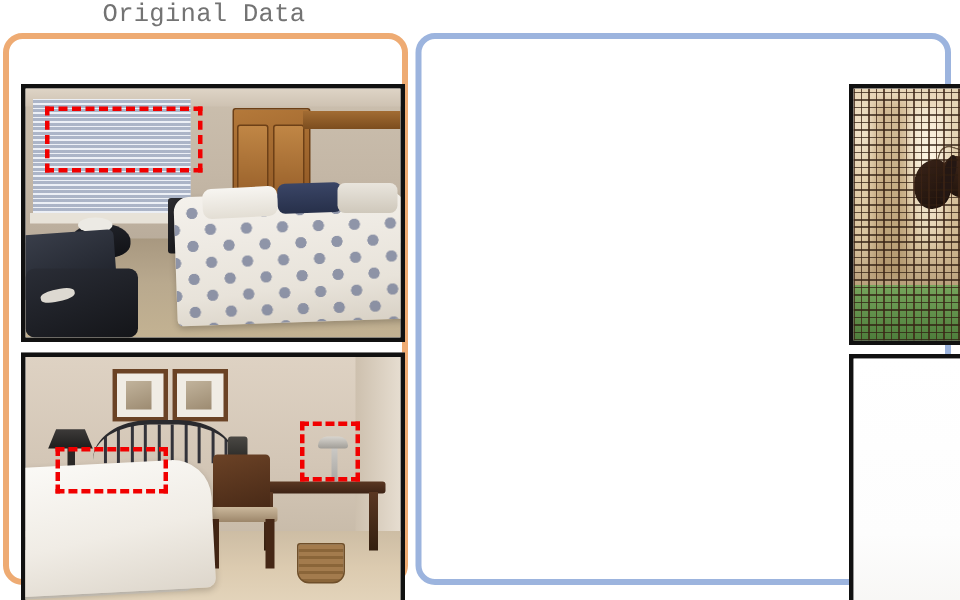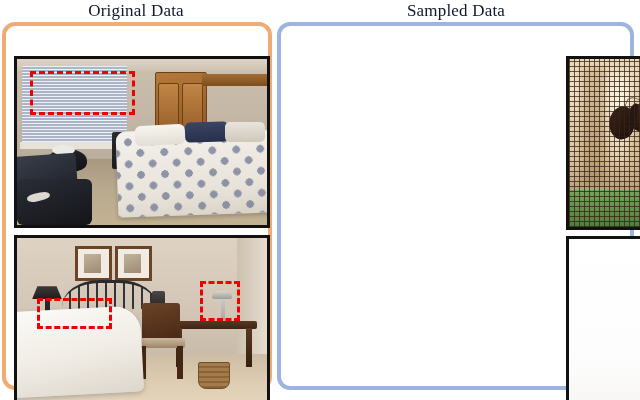--- a/index.html
+++ b/index.html
@@ -17,23 +17,23 @@
   #figure {
     position: relative;
     width: 640px;
     height: 400px;
   }
 
   
   .panel-title {
     position: absolute;
     text-align: center;
-    font-family: Liberation Serif, serif;
+    font-family: Liberation Mono, monospace;
     font-size: 17px;
-    color: #0f172a;
+    color: #737373;
     letter-spacing: 0.2px;
     white-space: nowrap;
   }
   #title-original { left: 0px;   top: 1px;  width: 272px; }
   #title-sampled  { left: 277px; top: 1px;  width: 358px; }
 
   
   .panel {
     position: absolute;
     box-sizing: border-box;
@@ -358,21 +358,20 @@
     background: linear-gradient(180deg,#ffffff 0%, #fdfdfd 70%, #f7f6f4 100%);
   }
 </style>
 </head>
 <body>
 
 <div id="figure">
 
   <div class="panel-title" id="title-original">Original Data</div>
 
-  <div class="panel-title" id="title-sampled">Sampled Data</div>
 
   <div class="panel" id="panel-original" style="border-color: rgb(238, 171, 115);">
 
     <div class="img-frame" id="photo-bedroom-blinds">
       <div class="photo">
         <div class="b1-wall-back"></div>
         <div class="b1-ceiling"></div>
         <div class="b1-floor"></div>
         <div class="b1-window">
           <div class="b1-blinds"></div>

